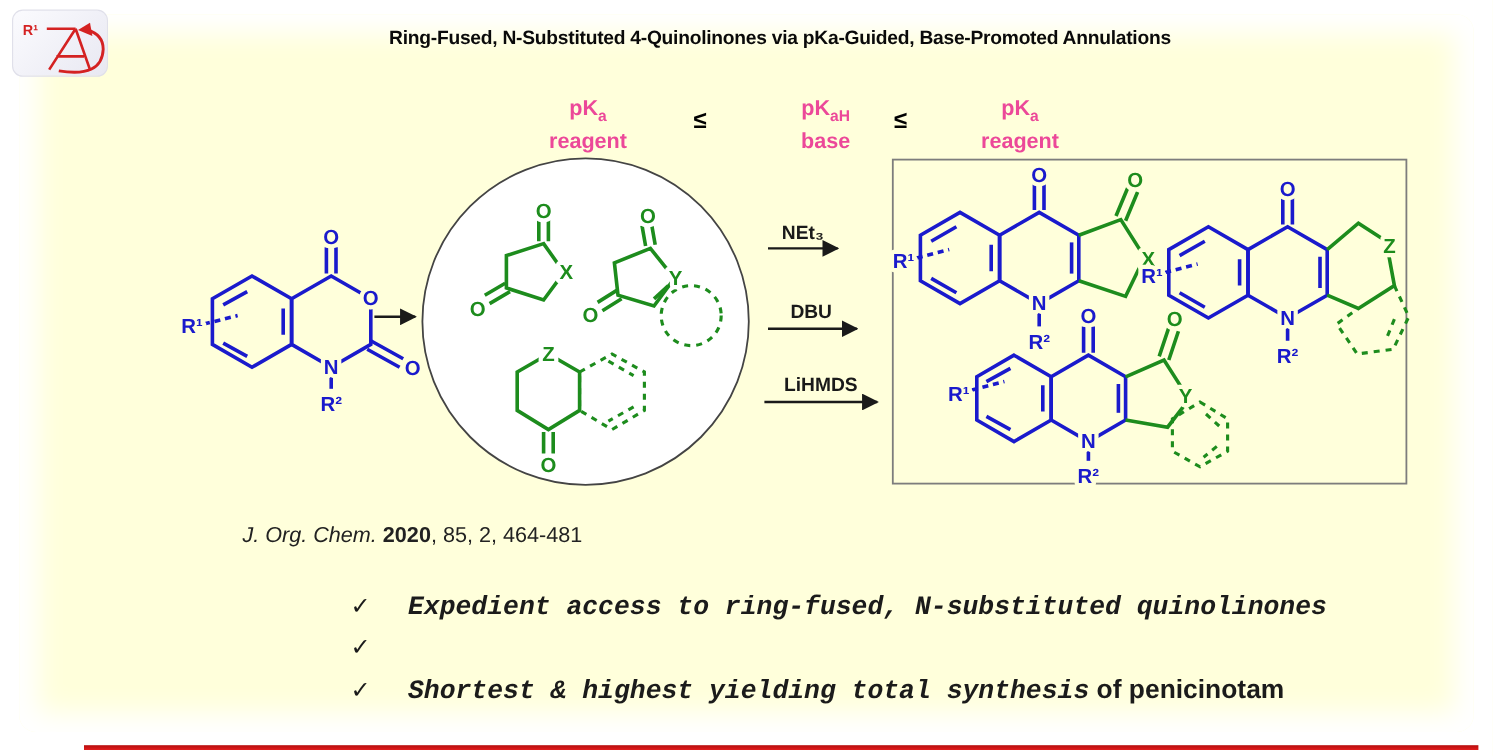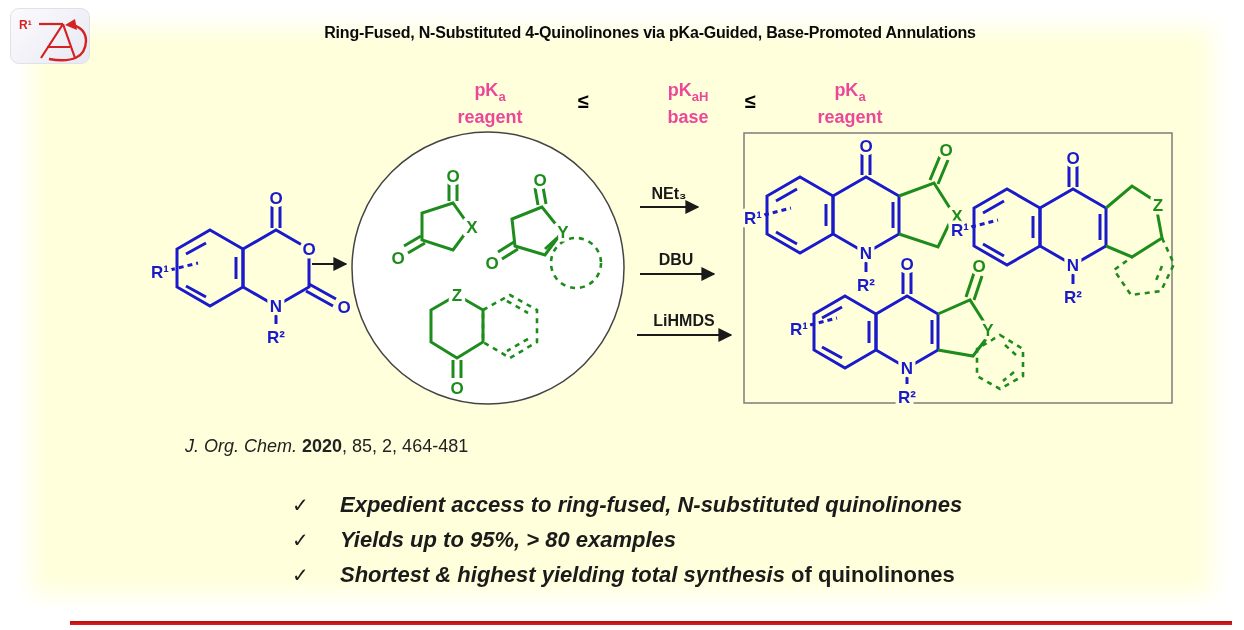--- a/index.html
+++ b/index.html
@@ -27,29 +27,29 @@
   }
   .pka-term sub{font-size:13px;}
   .pka-op{
     position:absolute;font-weight:bold;font-size:20px;color:#000;
   }
   .scheme{position:absolute;left:0;top:0;}
   .scheme text{font-family:"Liberation Sans",sans-serif;font-weight:bold;}
   .atom{text-anchor:middle;dominant-baseline:central;font-size:17px;paint-order:stroke fill;stroke-linejoin:round;}
   .base-label{text-anchor:middle;font-size:16px;font-weight:normal;fill:#1a1a1a;}
   .citation{
-    position:absolute;left:185px;top:436px;font-size:18px;color:#222;
+    position:absolute;left:202px;top:436px;font-size:18px;color:#222;
   }
   .citation .jrnl{font-style:italic;}
   .citation .yr{font-weight:bold;}
   .bullets{position:absolute;left:292px;top:492px;color:#1b1b1b;}
   .bullet-row{display:flex;align-items:baseline;height:35px;}
   .bullet-check{font-size:20px;width:48px;flex:0 0 48px;font-weight:normal;}
   .bullet-text{font-size:22px;font-weight:bold;}
-  .bullet-text .it{font-style:italic;}
+  .bullet-text .it{font-style:italic;font-family:Liberation Mono, monospace;}
   .red-rule{
     position:absolute;left:70px;top:621px;width:1162px;height:4px;
     background:linear-gradient(#b50d0d,#e21d1d);
   }
 </style>
 </head>
 <body>
 
 <div class="panel"></div>
 
@@ -240,21 +240,20 @@
   <span class="jrnl">J. Org. Chem. </span><span class="yr">2020</span><span>, 85, 2, 464-481</span>
 </div>
 
 <div class="bullets">
   <div class="bullet-row">
     <span class="bullet-check">✓</span>
     <span class="bullet-text"><span class="it">Expedient access to ring-fused, N-substituted quinolinones</span><span></span></span>
   </div>
   <div class="bullet-row">
     <span class="bullet-check">✓</span>
-    <span class="bullet-text"><span class="it">Yields up to 95%, &gt; 80 examples</span><span></span></span>
   </div>
   <div class="bullet-row">
     <span class="bullet-check">✓</span>
-    <span class="bullet-text"><span class="it">Shortest &amp; highest yielding total synthesis</span><span> of quinolinones</span></span>
+    <span class="bullet-text"><span class="it">Shortest &amp; highest yielding total synthesis</span><span> of penicinotam</span></span>
   </div>
 </div>
 
 <div class="red-rule"></div>
 
 </body></html>

